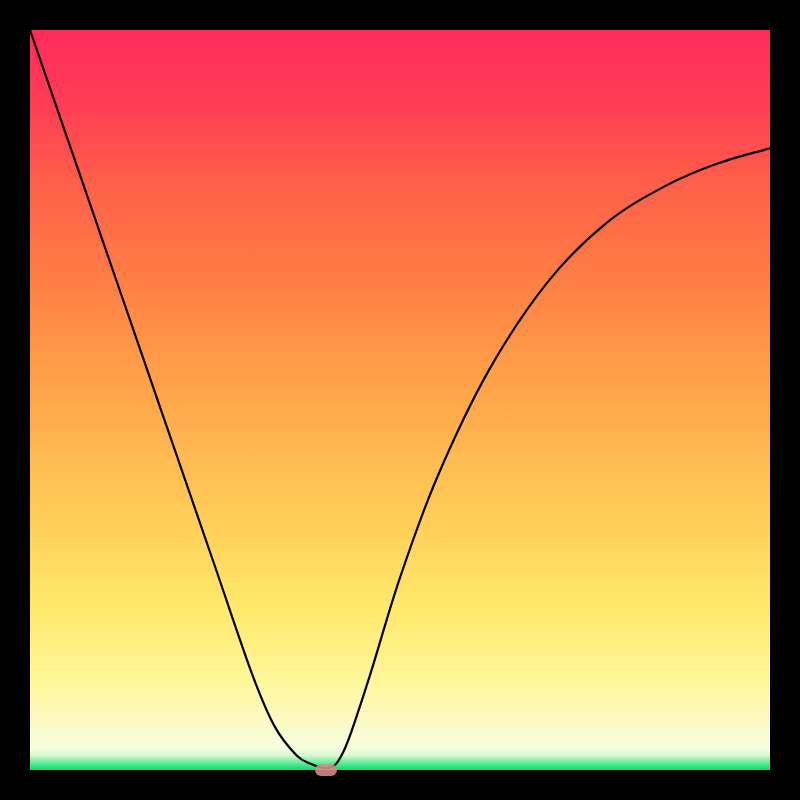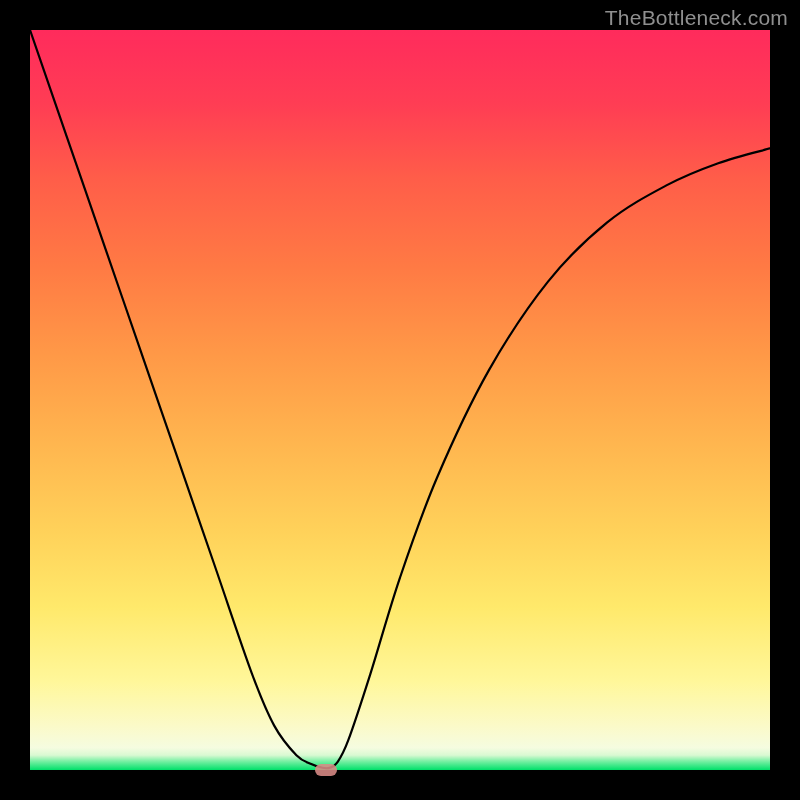--- a/index.html
+++ b/index.html
@@ -78,21 +78,20 @@
     font-weight: 400;
     letter-spacing: 0.2px;
     user-select: none;
   }
 </style>
 </head>
 <body>
 
 <div class="frame">
 
-  <div class="watermark">TheBottleneck.com</div>
 
   <div class="plot-area">
     <div class="gradient-bg"></div>
 
     <svg class="curve-svg" viewBox="0 0 740 740" preserveAspectRatio="none">
       <path class="curve-path" d="M 0.00 0.00 C 6.17 17.88, 24.67 71.53, 37.00 107.30 C 49.33 143.07, 61.67 178.83, 74.00 214.60 C 86.33 250.37, 98.67 286.13, 111.00 321.90 C 123.33 357.67, 135.67 393.43, 148.00 429.20 C 160.33 464.97, 172.67 500.73, 185.00 536.50 C 197.33 572.27, 212.13 617.28, 222.00 643.80 C 231.87 670.32, 236.80 682.03, 244.20 695.60 C 251.60 709.17, 260.23 718.79, 266.40 725.20 C 272.57 731.61, 276.88 731.98, 281.20 734.08 C 285.52 736.18, 289.22 737.16, 292.30 737.78 C 295.38 738.40, 297.23 738.64, 299.70 737.78 C 302.17 736.92, 304.02 737.16, 307.10 732.60 C 310.18 728.04, 312.65 725.20, 318.20 710.40 C 323.75 695.60, 331.77 670.93, 340.40 643.80 C 349.03 616.67, 358.90 580.28, 370.00 547.60 C 381.10 514.92, 392.20 482.23, 407.00 447.70 C 421.80 413.17, 440.30 373.08, 458.80 340.40 C 477.30 307.72, 498.27 276.27, 518.00 251.60 C 537.73 226.93, 557.47 208.43, 577.20 192.40 C 596.93 176.37, 617.90 165.27, 636.40 155.40 C 654.90 145.53, 670.93 139.37, 688.20 133.20 C 705.47 127.03, 731.37 120.87, 740.00 118.40"></path>
     </svg>
 
     <div class="min-marker" style="left: 296px; top: 740px; background: rgb(217, 139, 134);"></div>
   </div>

